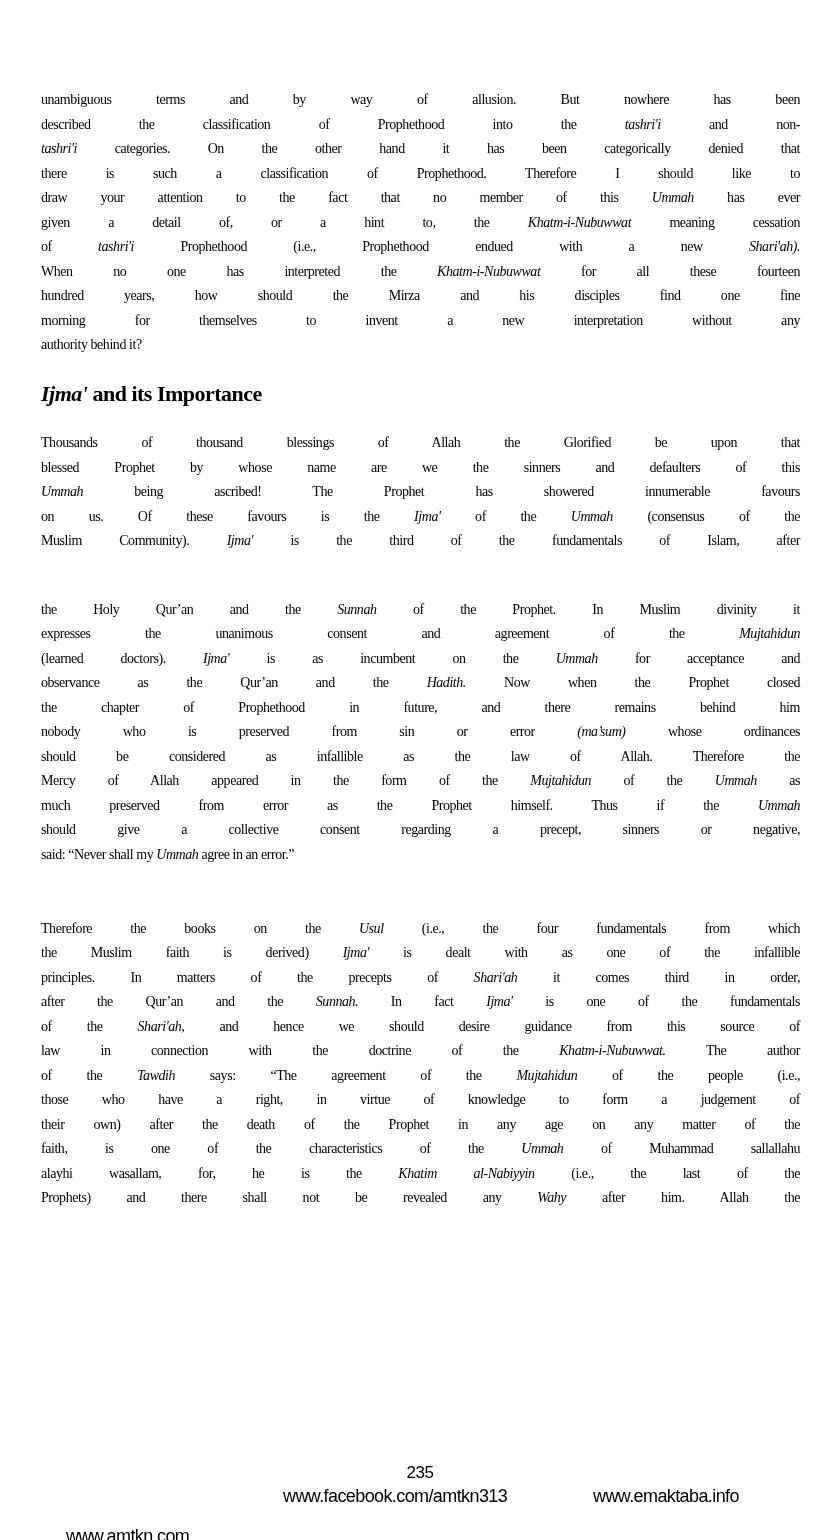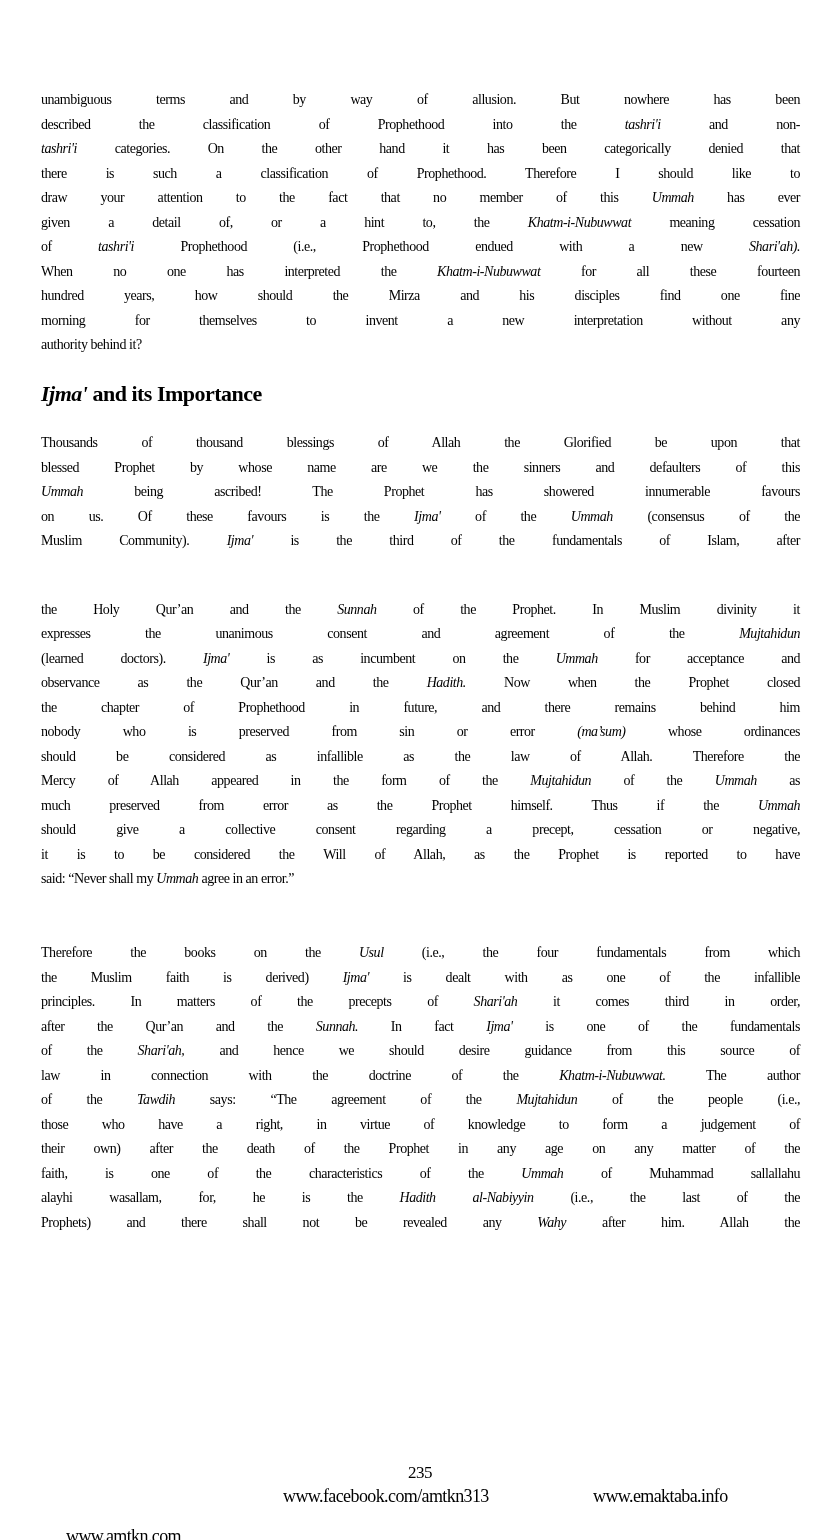--- a/index.html
+++ b/index.html
@@ -20,21 +20,21 @@
   .gap { height: 24.5px; }
   .heading {
     font-family: "Liberation Serif", serif;
     font-size: 22px;
     font-weight: bold;
     line-height: 24.5px;
     height: 24.5px;
     letter-spacing: -0.5px;
   }
   i { font-style: italic; }
-  .footer { position: absolute; left: 0; width: 840px; font-family: Liberation Serif, serif; }
+  .footer { position: absolute; left: 0; width: 840px; font-family: Liberation Sans, sans-serif; }
   .pagenum { top: 1463px; text-align: center; font-size: 17px; letter-spacing: -0.5px; }
   .links { top: 1486px; font-size: 18px; letter-spacing: -0.6px; }
   .links span { position: absolute; white-space: nowrap; }
 </style>
 </head>
 <body>
 
 <div class="page">
   <div id="p1">
       <div class="line" style="white-space: nowrap; display: block; width: 759px;">unambiguous terms and by way of allusion. But nowhere has been</div>
@@ -60,37 +60,36 @@
       <div class="line" style="white-space: nowrap; display: block; width: 759px;">Muslim Community). <i>Ijma'</i> is the third of the fundamentals of Islam, after</div>
       <div class="line" style="white-space: nowrap; display: block; width: 759px; margin-top: 44px;">the Holy Qur’an and the <i>Sunnah</i> of the Prophet. In Muslim divinity it</div>
       <div class="line" style="white-space: nowrap; display: block; width: 759px;">expresses the unanimous consent and agreement of the <i>Mujtahidun</i></div>
       <div class="line" style="white-space: nowrap; display: block; width: 759px;">(learned doctors). <i>Ijma'</i> is as incumbent on the <i>Ummah</i> for acceptance and</div>
       <div class="line" style="white-space: nowrap; display: block; width: 759px;">observance as the Qur’an and the <i>Hadith.</i> Now when the Prophet closed</div>
       <div class="line" style="white-space: nowrap; display: block; width: 759px;">the chapter of Prophethood in future, and there remains behind him</div>
       <div class="line" style="white-space: nowrap; display: block; width: 759px;">nobody who is preserved from sin or error <i>(ma’sum)</i> whose ordinances</div>
       <div class="line" style="white-space: nowrap; display: block; width: 759px;">should be considered as infallible as the law of Allah. Therefore the</div>
       <div class="line" style="white-space: nowrap; display: block; width: 759px;">Mercy of Allah appeared in the form of the <i>Mujtahidun</i> of the <i>Ummah</i> as</div>
       <div class="line" style="white-space: nowrap; display: block; width: 759px;">much preserved from error as the Prophet himself. Thus if the <i>Ummah</i></div>
-      <div class="line" style="white-space: nowrap; display: block; width: 759px;">should give a collective consent regarding a precept, cessation or negative,</div>
-      <div class="line" style="white-space: nowrap; display: block; width: 759px;">it is to be considered the Will of Allah, as the Prophet is reported to have</div>
+      <div class="line" style="white-space: nowrap; display: block; width: 759px;">should give a collective consent regarding a precept, sinners or negative,</div>
       <div class="line last" style="white-space: nowrap; display: block; width: 759px;">said: “Never shall my <i>Ummah</i> agree in an error.”</div>
     </div>
   <div class="gap"></div>
   <div id="p3">
       <div class="line" style="white-space: nowrap; display: block; width: 759px; margin-top: 25px;">Therefore the books on the <i>Usul</i> (i.e., the four fundamentals from which</div>
       <div class="line" style="white-space: nowrap; display: block; width: 759px;">the Muslim faith is derived) <i>Ijma'</i> is dealt with as one of the infallible</div>
       <div class="line" style="white-space: nowrap; display: block; width: 759px;">principles. In matters of the precepts of <i>Shari'ah</i> it comes third in order,</div>
       <div class="line" style="white-space: nowrap; display: block; width: 759px;">after the Qur’an and the <i>Sunnah.</i> In fact <i>Ijma'</i> is one of the fundamentals</div>
       <div class="line" style="white-space: nowrap; display: block; width: 759px;">of the <i>Shari'ah,</i> and hence we should desire guidance from this source of</div>
       <div class="line" style="white-space: nowrap; display: block; width: 759px;">law in connection with the doctrine of the <i>Khatm-i-Nubuwwat.</i> The author</div>
       <div class="line" style="white-space: nowrap; display: block; width: 759px;">of the <i>Tawdih</i> says: “The agreement of the <i>Mujtahidun</i> of the people (i.e.,</div>
       <div class="line" style="white-space: nowrap; display: block; width: 759px;">those who have a right, in virtue of knowledge to form a judgement of</div>
       <div class="line" style="white-space: nowrap; display: block; width: 759px;">their own) after the death of the Prophet in any age on any matter of the</div>
       <div class="line" style="white-space: nowrap; display: block; width: 759px;">faith, is one of the characteristics of the <i>Ummah</i> of Muhammad sallallahu</div>
-      <div class="line" style="white-space: nowrap; display: block; width: 759px;">alayhi wasallam, for, he is the <i>Hadith al-Nabiyyin</i> (i.e., the last of the</div>
+      <div class="line" style="white-space: nowrap; display: block; width: 759px;">alayhi wasallam, for, he is the <i>Khatim al-Nabiyyin</i> (i.e., the last of the</div>
       <div class="line" style="white-space: nowrap; display: block; width: 759px;">Prophets) and there shall not be revealed any <i>Wahy</i> after him. Allah the</div>
     </div>
 </div>
 
 <div class="footer pagenum">235</div>
 <div class="footer links">
   <span style="left:66px;margin-top:40px;">www.amtkn.com</span>
   <span style="left:283px;">www.facebook.com/amtkn313</span>
   <span style="left:593px;">www.emaktaba.info</span>
 </div>

